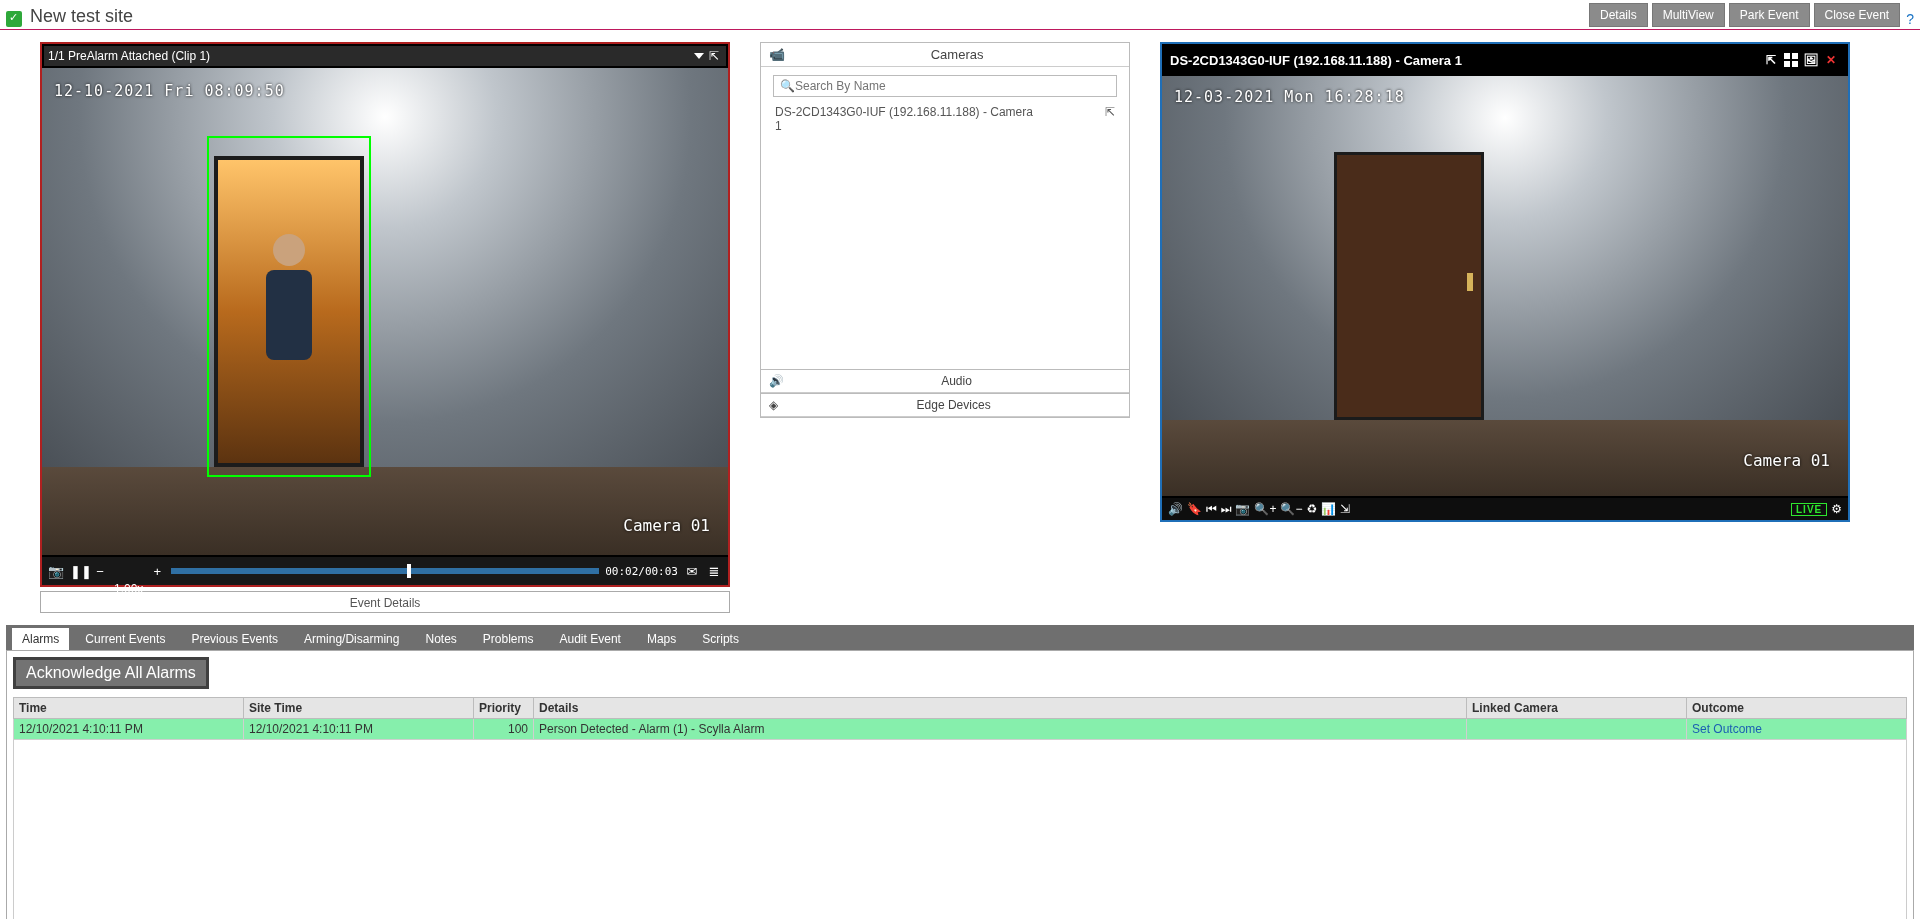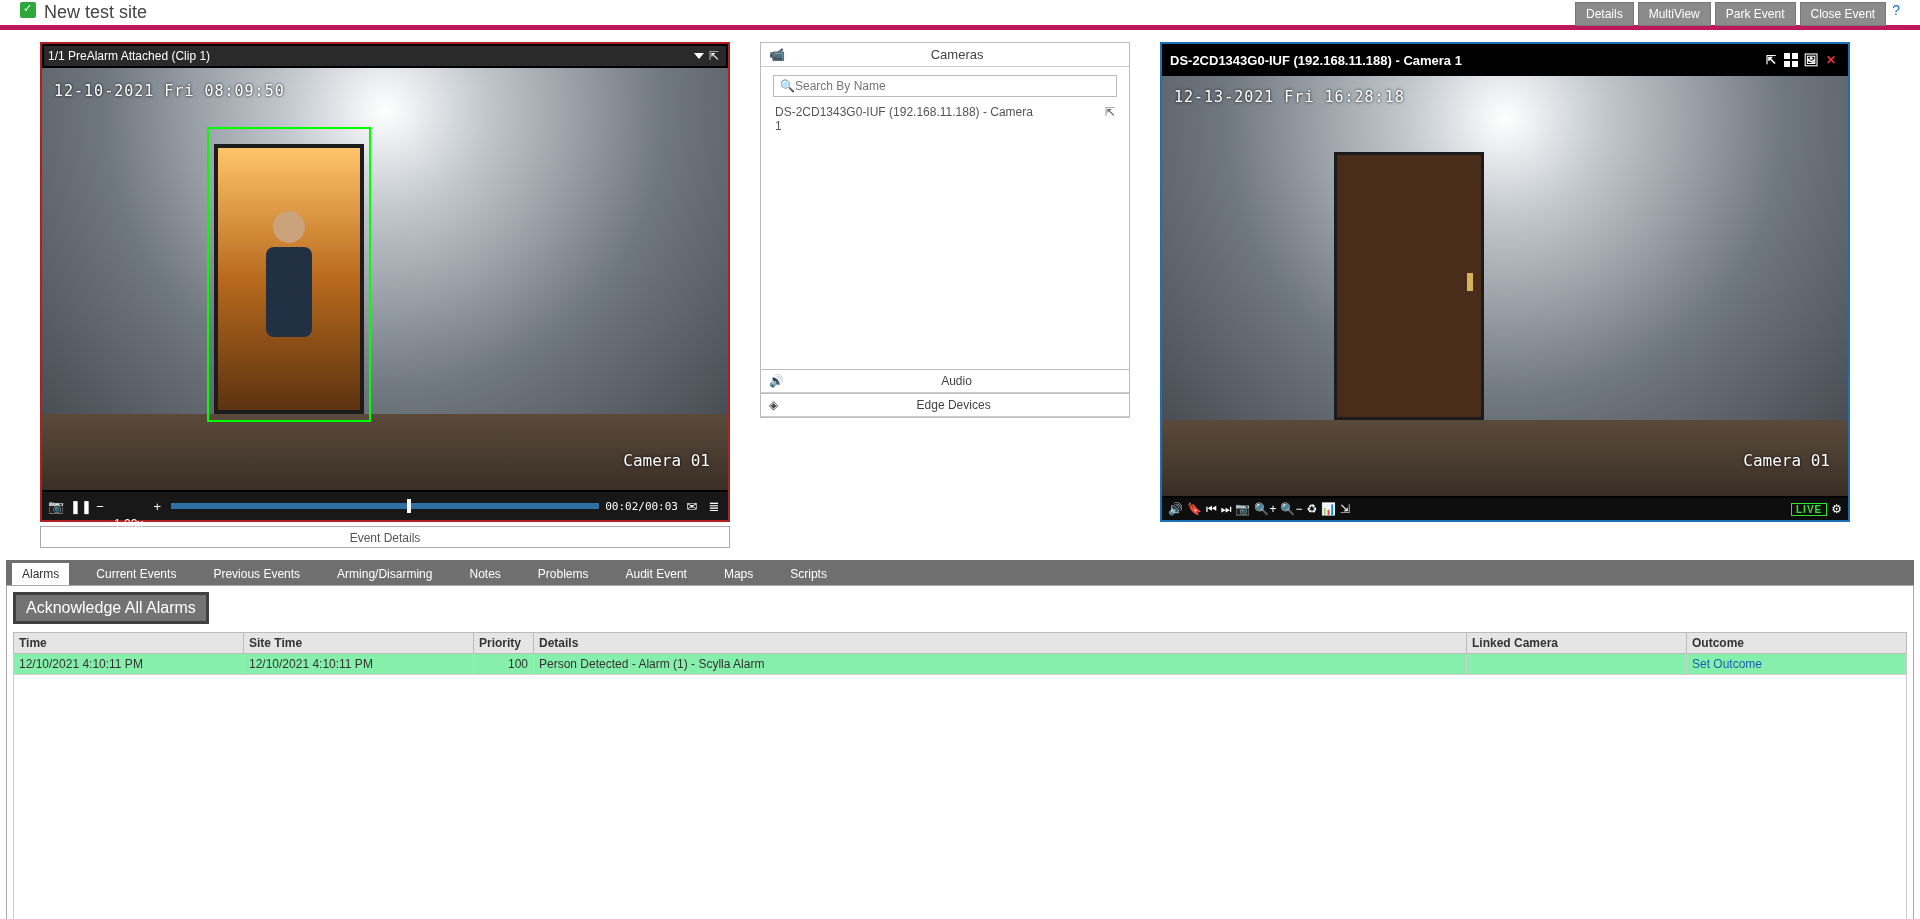--- a/index.html
+++ b/index.html
@@ -1,32 +1,32 @@
 <!DOCTYPE html>
 <html><head>
 <meta charset="utf-8">
 <style>
 * { box-sizing: border-box; margin: 0; padding: 0; font-family: Arial, Helvetica, sans-serif; }
 body { background: #fff; color: #333; font-size: 12px; width: 1920px; }
 
 
-.topbar { display: flex; align-items: flex-start; height: 30px; padding: 2px 20px; border-bottom: 5px solid #be185d; }
+.topbar { display: flex; align-items: flex-end; height: 30px; padding: 2px 6px; border-bottom: 1px solid #be185d; }
 .shield { width: 16px; height: 16px; background: #2ea83a; border-radius: 2px; margin-right: 8px; position: relative; }
 .shield::after { content: "✓"; color:#fff; font-size:11px; position:absolute; left:3px; top:0; }
 .site-title { font-size: 18px; color:#444; flex:1; }
 .top-btn { background:#8b8b8b; color:#fff; border:1px solid #777; font-size:12px; padding:4px 10px; margin-left:4px; cursor:pointer; }
 .help { color:#1b74c5; margin-left:6px; font-size:14px; }
 
 
 .main { display:flex; gap:30px; margin:12px 40px 8px 40px; }
 .col-left, .col-right { flex:0 0 690px; }
 .col-mid   { flex:0 0 370px; }
 
 
-.video-frame { border:2px solid #b02020; background:#000; position:relative; height:480px; }
+.video-frame { border:2px solid #b02020; background:#000; position:relative; height:545px; }
 .titlebar   { position:absolute; top:2px; left:2px; right:2px; height:20px; display:flex; align-items:center; background:#2a2a2a; color:#fff; font-size:12px; padding:0 4px; }
 .titlebar .grow{ flex:1; }
 .ticon { width:16px; height:16px; color:#fff; display:inline-flex; align-items:center; justify-content:center; margin-left:2px; font-size:12px; }
 .down-chevron { width:0; height:0; border-left:5px solid transparent; border-right:5px solid transparent; border-top:6px solid #fff; }
 
 .feed { position:absolute; top:24px; left:0; right:0; bottom:30px; overflow:hidden; }
 .wall { position:absolute; inset:0;
   background: radial-gradient(circle at 50% 10%, #ffffff 0%, #c0c6cc 20%, #6f777f 55%, #3d4248 100%); }
 .floor{ position:absolute; left:0; right:0; bottom:0; height:18%;
   background:linear-gradient(180deg,#5a4a3c 0%, #3a2f25 100%);}
@@ -74,21 +74,21 @@
 .door2 { position:absolute; left:25%; top:18%; width:22%; height:64%;
   background:#4a2c1a; border:3px solid #1b1b1b; }
 .door2::after{content:"";position:absolute;right:8px;top:45%;width:6px;height:18px;background:#d6b35a;}
 .lbar { position:absolute; left:0; right:0; bottom:0; height:22px; background:#0e0e0e; display:flex; align-items:center; gap:4px; padding:0 6px; color:#fff; font-size:12px;}
 .lbar .sp{flex:1;}
 .live-badge { border:1px solid #2ee62e; color:#2ee62e; font-weight:bold; font-size:10px; padding:0 4px; letter-spacing:1px;}
 .attn { color:#2ee62e; }
 
 
 .tabbar-outer { background:#6f6f6f; padding:3px 6px 0 6px; margin:12px 6px 0 6px;}
-.tabbar { display:flex; gap:17px; }
+.tabbar { display:flex; gap:6px; }
 .tab { background:#6f6f6f; color:#fff; padding:4px 10px; font-size:12px; cursor:pointer; }
 .tab.active { background:#fff; color:#333; }
 
 
 .alarm-area { border:1px solid #aaa; margin:0 6px 6px 6px; padding:6px; }
 .ack-btn { background:#737373; color:#fff; border:3px solid #404040; padding:4px 10px; font-size:16px; cursor:pointer; }
 .grid { width:100%; border-collapse:collapse; margin-top:8px; }
 .grid th { text-align:left; background:#e5e5e5; border:1px solid #bcbcbc; padding:3px 5px; font-weight:bold; font-size:12px; color:#333;}
 .grid td { border:1px solid #cfcfcf; padding:3px 5px; font-size:12px; color:#333; background:#86efac;}
 .grid td.r { text-align:right; }
@@ -187,21 +187,21 @@
             <span class="grid4"></span>
           </span>
         <span class="ic">🖼</span>
         <span class="ic red-x">✕</span>
       </div>
       <div class="live-feed">
         <div class="wall"></div>
         <div class="floor"></div>
         <div class="door2"></div>
       </div>
-      <div class="osd-time" style="top:44px">12-13-2021 Fri 16:28:18</div>
+      <div class="osd-time" style="top:44px">12-03-2021 Mon 16:28:18</div>
       <div class="osd-cam">Camera 01</div>
       <div class="lbar">
         <span class="attn">🔊</span>
         <span>🔖</span>
         <span>⏮</span>
         <span>⏭</span>
         <span>📷</span>
         <span>🔍+</span>
         <span>🔍−</span>
         <span>♻</span>

